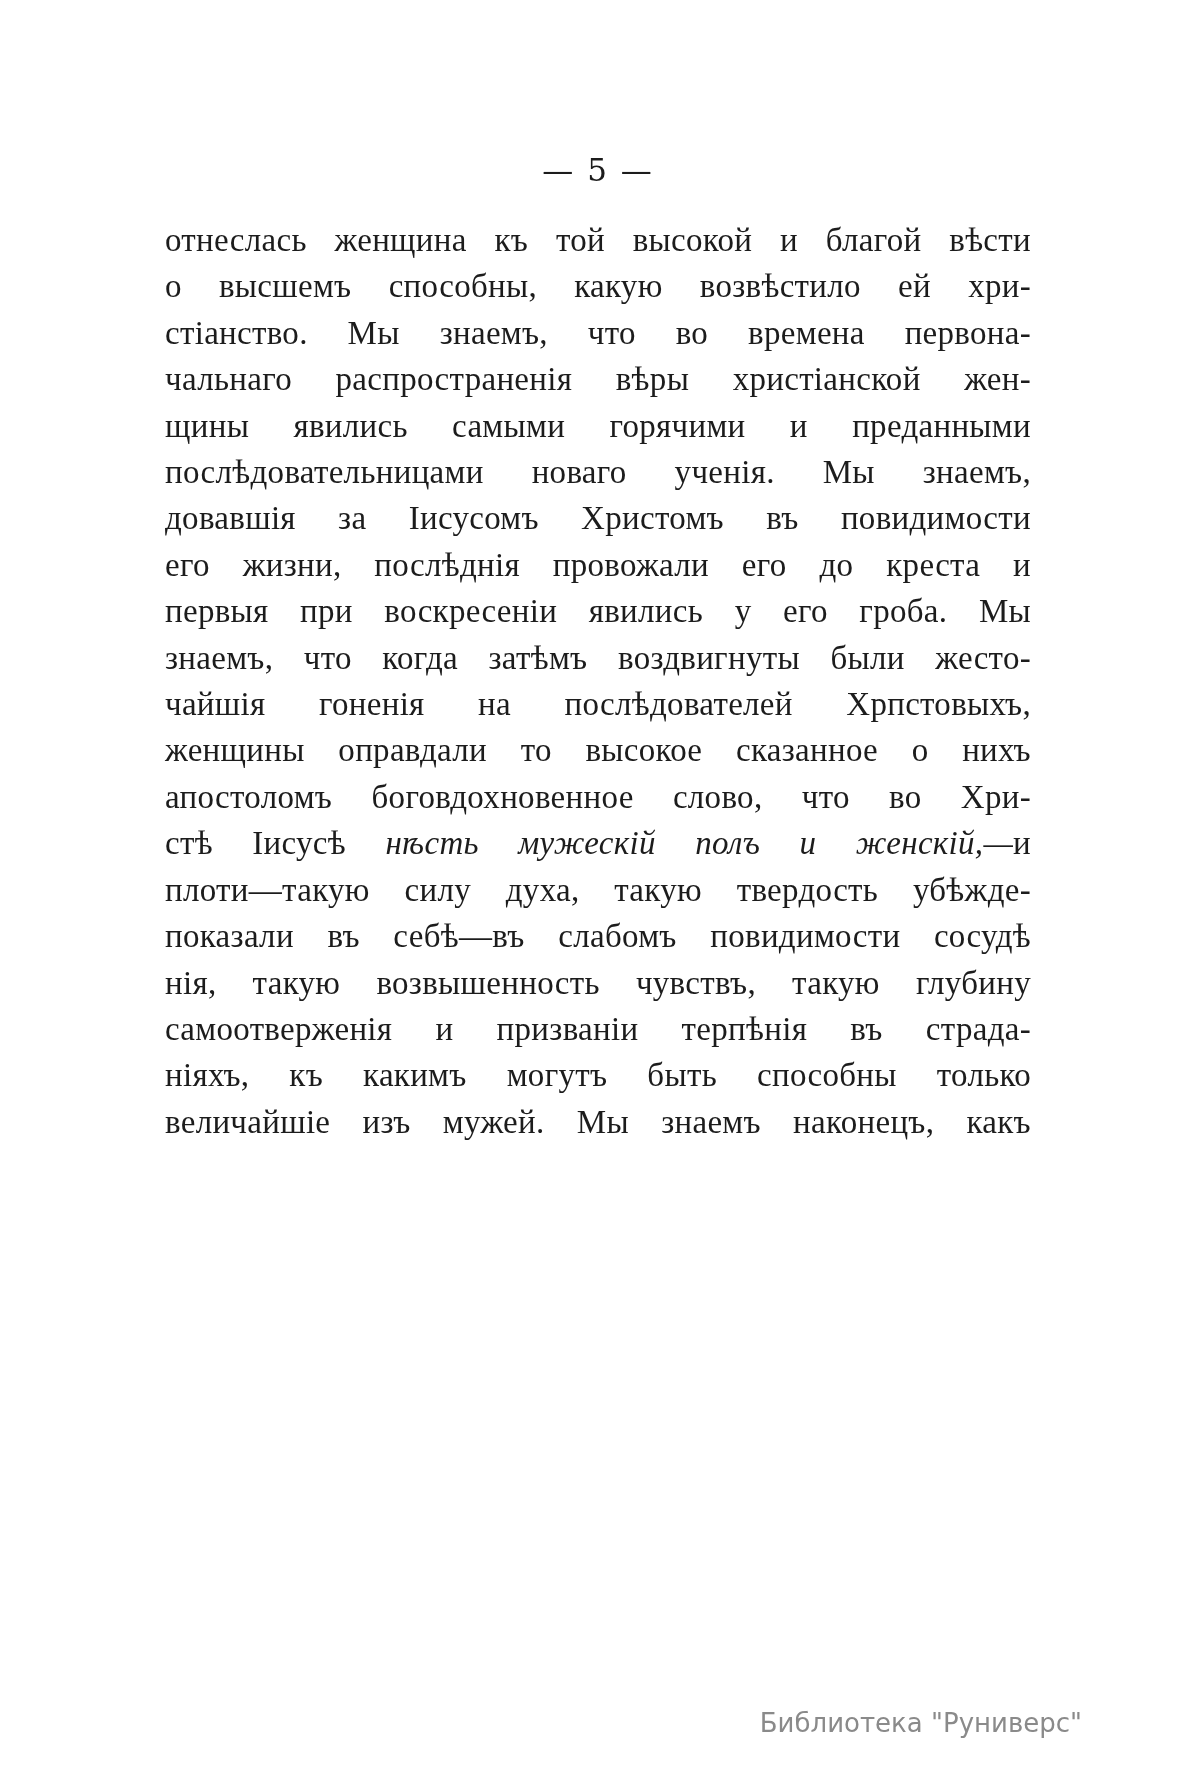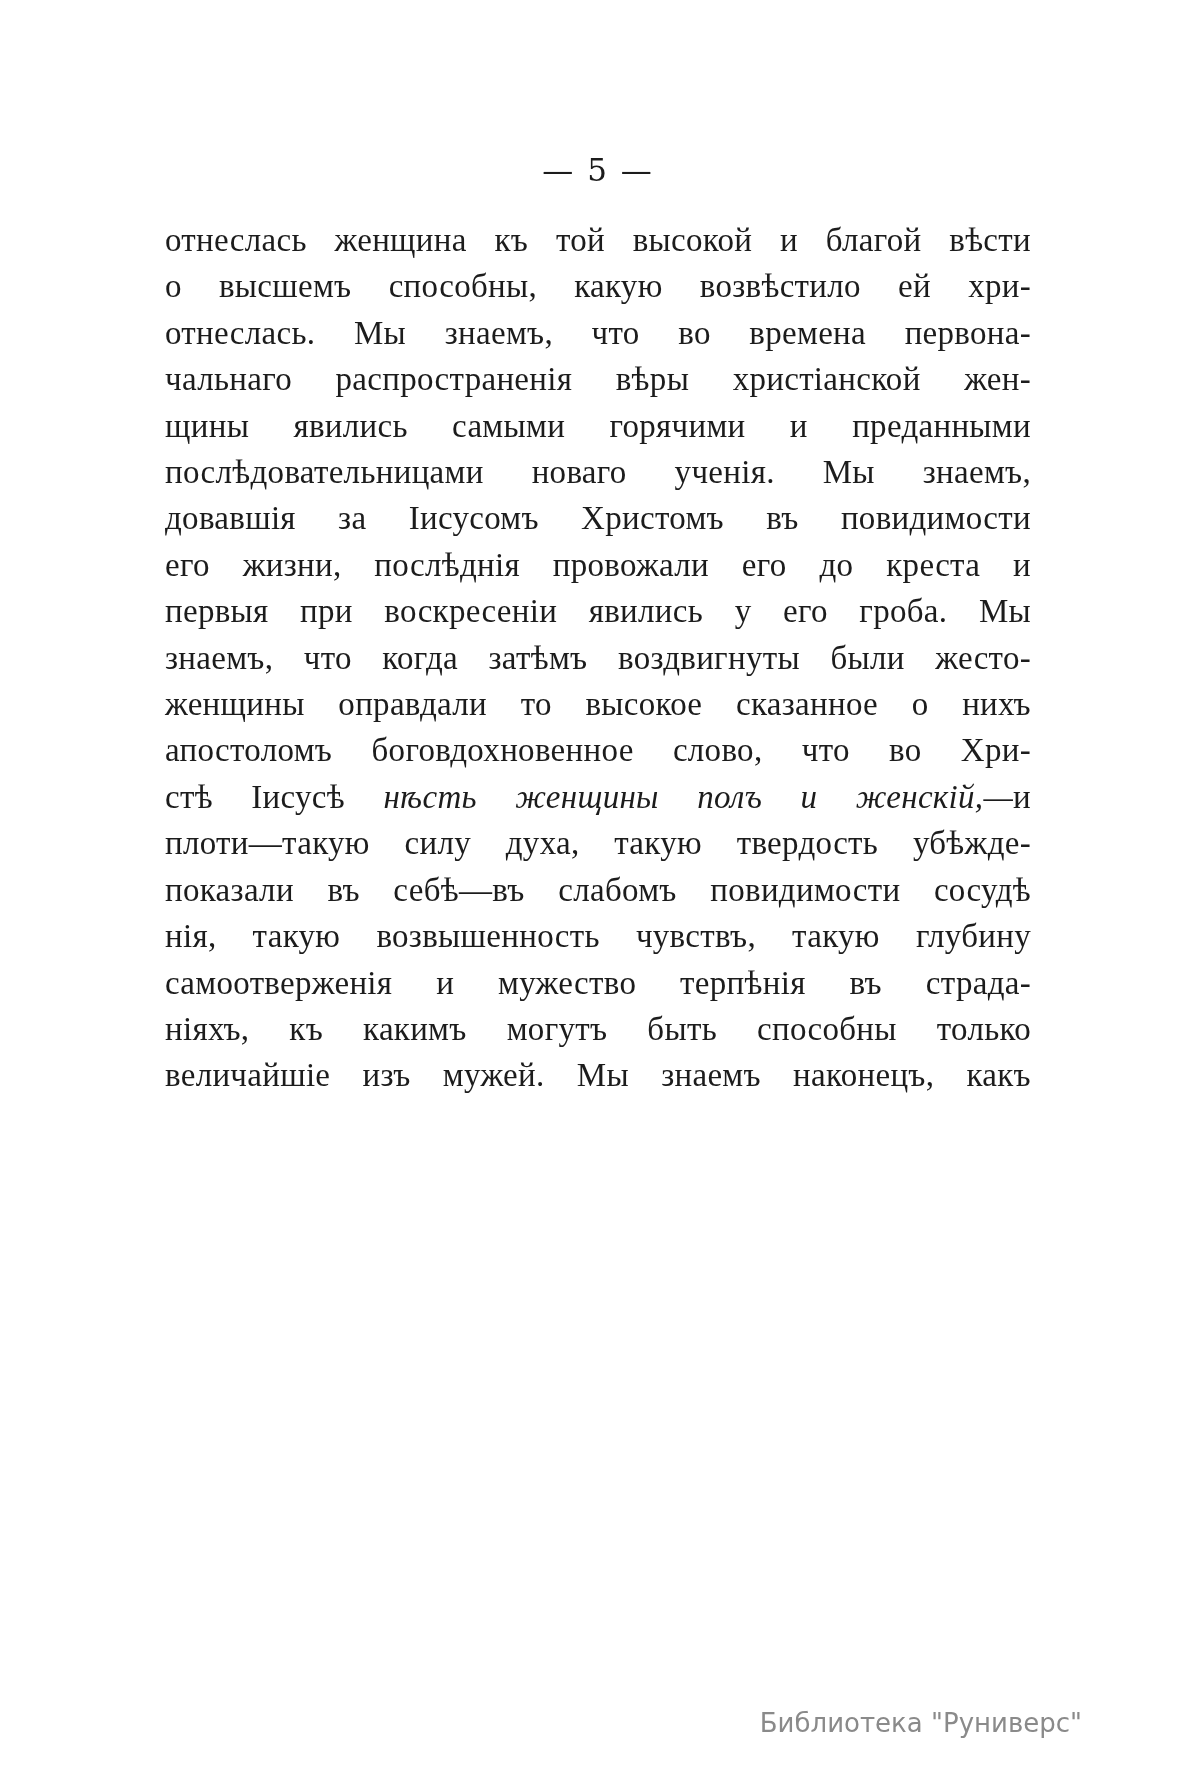--- a/index.html
+++ b/index.html
@@ -60,33 +60,34 @@
 </style>
 </head>
 <body>
 
 <div class="page">
   <div class="page-number">— 5 —</div>
 
   <div class="text-block">
       <div class="line"><span class="seg">отнеслась женщина къ той высокой и благой вѣсти</span></div>
       <div class="line"><span class="seg">о высшемъ способны, какую возвѣстило ей хри-</span></div>
-      <div class="line"><span class="seg">отнеслась. Мы знаемъ, что во времена первона-</span></div>
+      <div class="line"><span class="seg">стіанство. Мы знаемъ, что во времена первона-</span></div>
       <div class="line"><span class="seg">чальнаго распространенія вѣры христіанской жен-</span></div>
       <div class="line"><span class="seg">щины явились самыми горячими и преданными</span></div>
       <div class="line"><span class="seg">послѣдовательницами новаго ученія. Мы знаемъ,</span></div>
       <div class="line"><span class="seg">довавшія за Іисусомъ Христомъ въ повидимости</span></div>
       <div class="line"><span class="seg">его жизни, послѣднія провожали его до креста и</span></div>
       <div class="line"><span class="seg">первыя при воскресеніи явились у его гроба. Мы</span></div>
       <div class="line"><span class="seg">знаемъ, что когда затѣмъ воздвигнуты были жесто-</span></div>
+      <div class="line"><span class="seg">чайшія гоненія на послѣдователей Хрпстовыхъ,</span></div>
       <div class="line"><span class="seg">женщины оправдали то высокое сказанное о нихъ</span></div>
       <div class="line"><span class="seg">апостоломъ боговдохновенное слово, что во Хри-</span></div>
-      <div class="line"><span class="seg">стѣ Іисусѣ </span><span class="seg italic">нѣсть женщины полъ и женскій,—</span><span class="seg">и</span></div>
+      <div class="line"><span class="seg">стѣ Іисусѣ </span><span class="seg italic">нѣсть мужескій полъ и женскій,—</span><span class="seg">и</span></div>
       <div class="line"><span class="seg">плоти—такую силу духа, такую твердость убѣжде-</span></div>
       <div class="line"><span class="seg">показали въ себѣ—въ слабомъ повидимости сосудѣ</span></div>
       <div class="line"><span class="seg">нія, такую возвышенность чувствъ, такую глубину</span></div>
-      <div class="line"><span class="seg">самоотверженія и мужество терпѣнія въ страда-</span></div>
+      <div class="line"><span class="seg">самоотверженія и призваніи терпѣнія въ страда-</span></div>
       <div class="line"><span class="seg">ніяхъ, къ какимъ могутъ быть способны только</span></div>
       <div class="line"><span class="seg">величайшіе изъ мужей. Мы знаемъ наконецъ, какъ</span></div>
     </div>
 
   <div class="watermark">Библиотека "Руниверс"</div>
 </div>
 
 </body></html>

